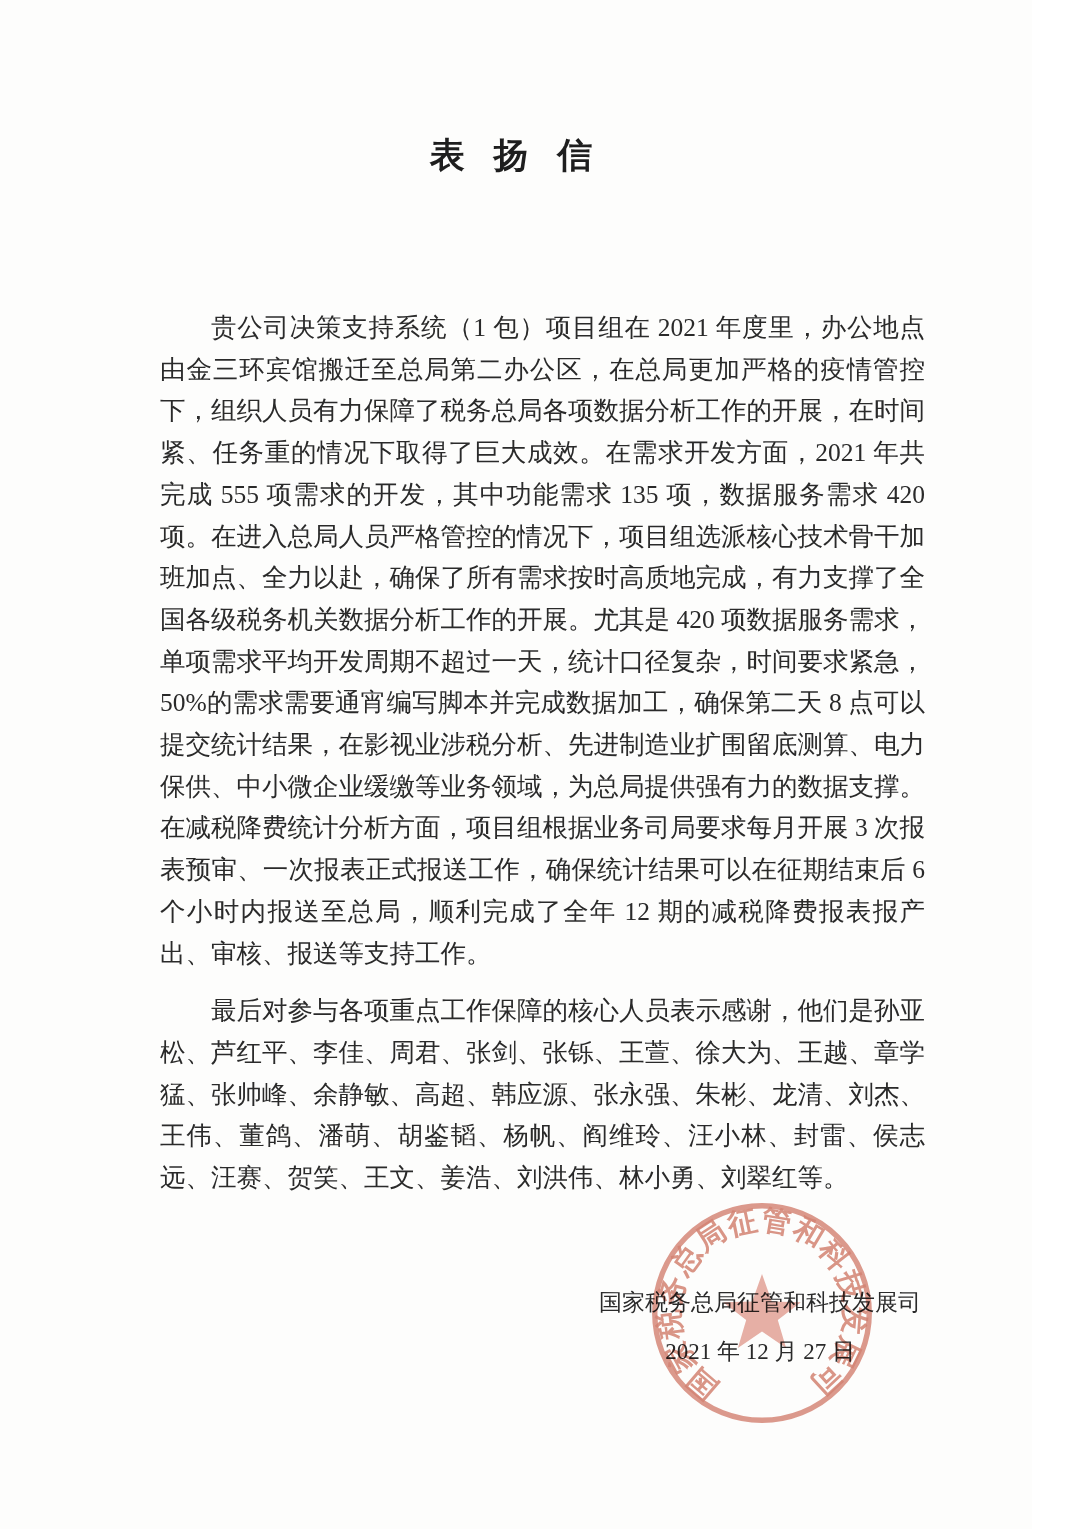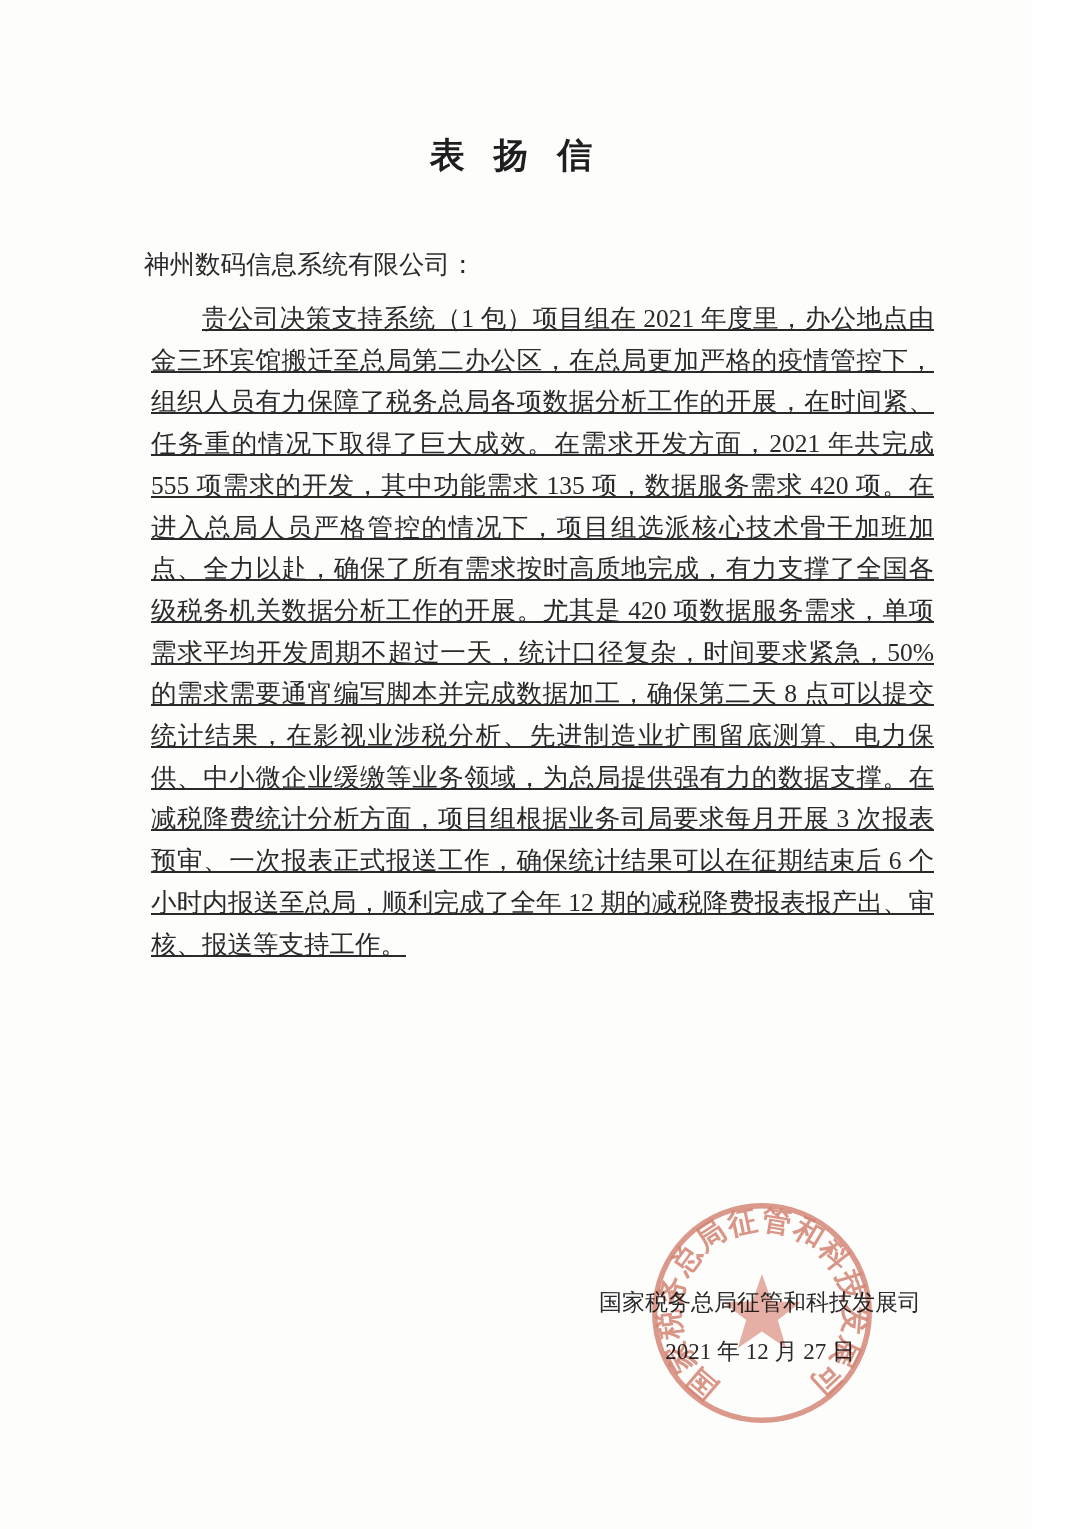--- a/index.html
+++ b/index.html
@@ -39,24 +39,23 @@
     position: absolute;
     top: 291px;
     left: 144px;
     width: 797px;
     font-size: 25.5px;
     line-height: 41.7px;
     text-align: justify;
     color: #2a2a2a;
   }
   .body-text p {
-    margin: 7px;
+    margin: 16px;
     padding: 0;
     text-indent: 2em;
-    text-decoration: underline;
   }
   .sign-block {
     position: absolute;
     top: 1288px;
     left: 578px;
     width: 364px;
     text-align: center;
     color: #2a2a2a;
   }
   .sign-line {
@@ -84,24 +83,24 @@
     letter-spacing: 1.5px;
   }
 </style>
 </head>
 <body>
 
 <div class="page">
 
   <div class="doc-title">表 扬 信</div>
 
-  <div class="salutation">神州数码信息系统有限公司：</div>
 
   <div class="body-text">
     <p>贵公司决策支持系统（1 包）项目组在 2021 年度里，办公地点由金三环宾馆搬迁至总局第二办公区，在总局更加严格的疫情管控下，组织人员有力保障了税务总局各项数据分析工作的开展，在时间紧、任务重的情况下取得了巨大成效。在需求开发方面，2021 年共完成 555 项需求的开发，其中功能需求 135 项，数据服务需求 420 项。在进入总局人员严格管控的情况下，项目组选派核心技术骨干加班加点、全力以赴，确保了所有需求按时高质地完成，有力支撑了全国各级税务机关数据分析工作的开展。尤其是 420 项数据服务需求，单项需求平均开发周期不超过一天，统计口径复杂，时间要求紧急，50%的需求需要通宵编写脚本并完成数据加工，确保第二天 8 点可以提交统计结果，在影视业涉税分析、先进制造业扩围留底测算、电力保供、中小微企业缓缴等业务领域，为总局提供强有力的数据支撑。在减税降费统计分析方面，项目组根据业务司局要求每月开展 3 次报表预审、一次报表正式报送工作，确保统计结果可以在征期结束后 6 个小时内报送至总局，顺利完成了全年 12 期的减税降费报表报产出、审核、报送等支持工作。</p>
+    <p>最后对参与各项重点工作保障的核心人员表示感谢，他们是孙亚松、芦红平、李佳、周君、张剑、张铄、王萱、徐大为、王越、章学猛、张帅峰、余静敏、高超、韩应源、张永强、朱彬、龙清、刘杰、王伟、董鸽、潘萌、胡鉴韬、杨帆、阎维玲、汪小林、封雷、侯志远、汪赛、贺笑、王文、姜浩、刘洪伟、林小勇、刘翠红等。</p>
   </div>
 
   <div class="sign-block">
     <div class="sign-line">国家税务总局征管和科技发展司</div>
     <div class="sign-date">2021 年 12 月 27 日</div>
   </div>
 
   <svg class="seal" viewBox="0 0 240 240" aria-hidden="true">
     <circle cx="120" cy="120" r="110" fill="none" stroke-width="5.5" opacity="0.82" stroke="#cf7260"></circle>
     <polygon points="120,80 130,108.25 159.9,109 136.2,127.25 144.7,156 120,139 95.3,156 103.8,127.25 80.1,109 110,108.25" opacity="0.72" fill="#d98273"></polygon>

